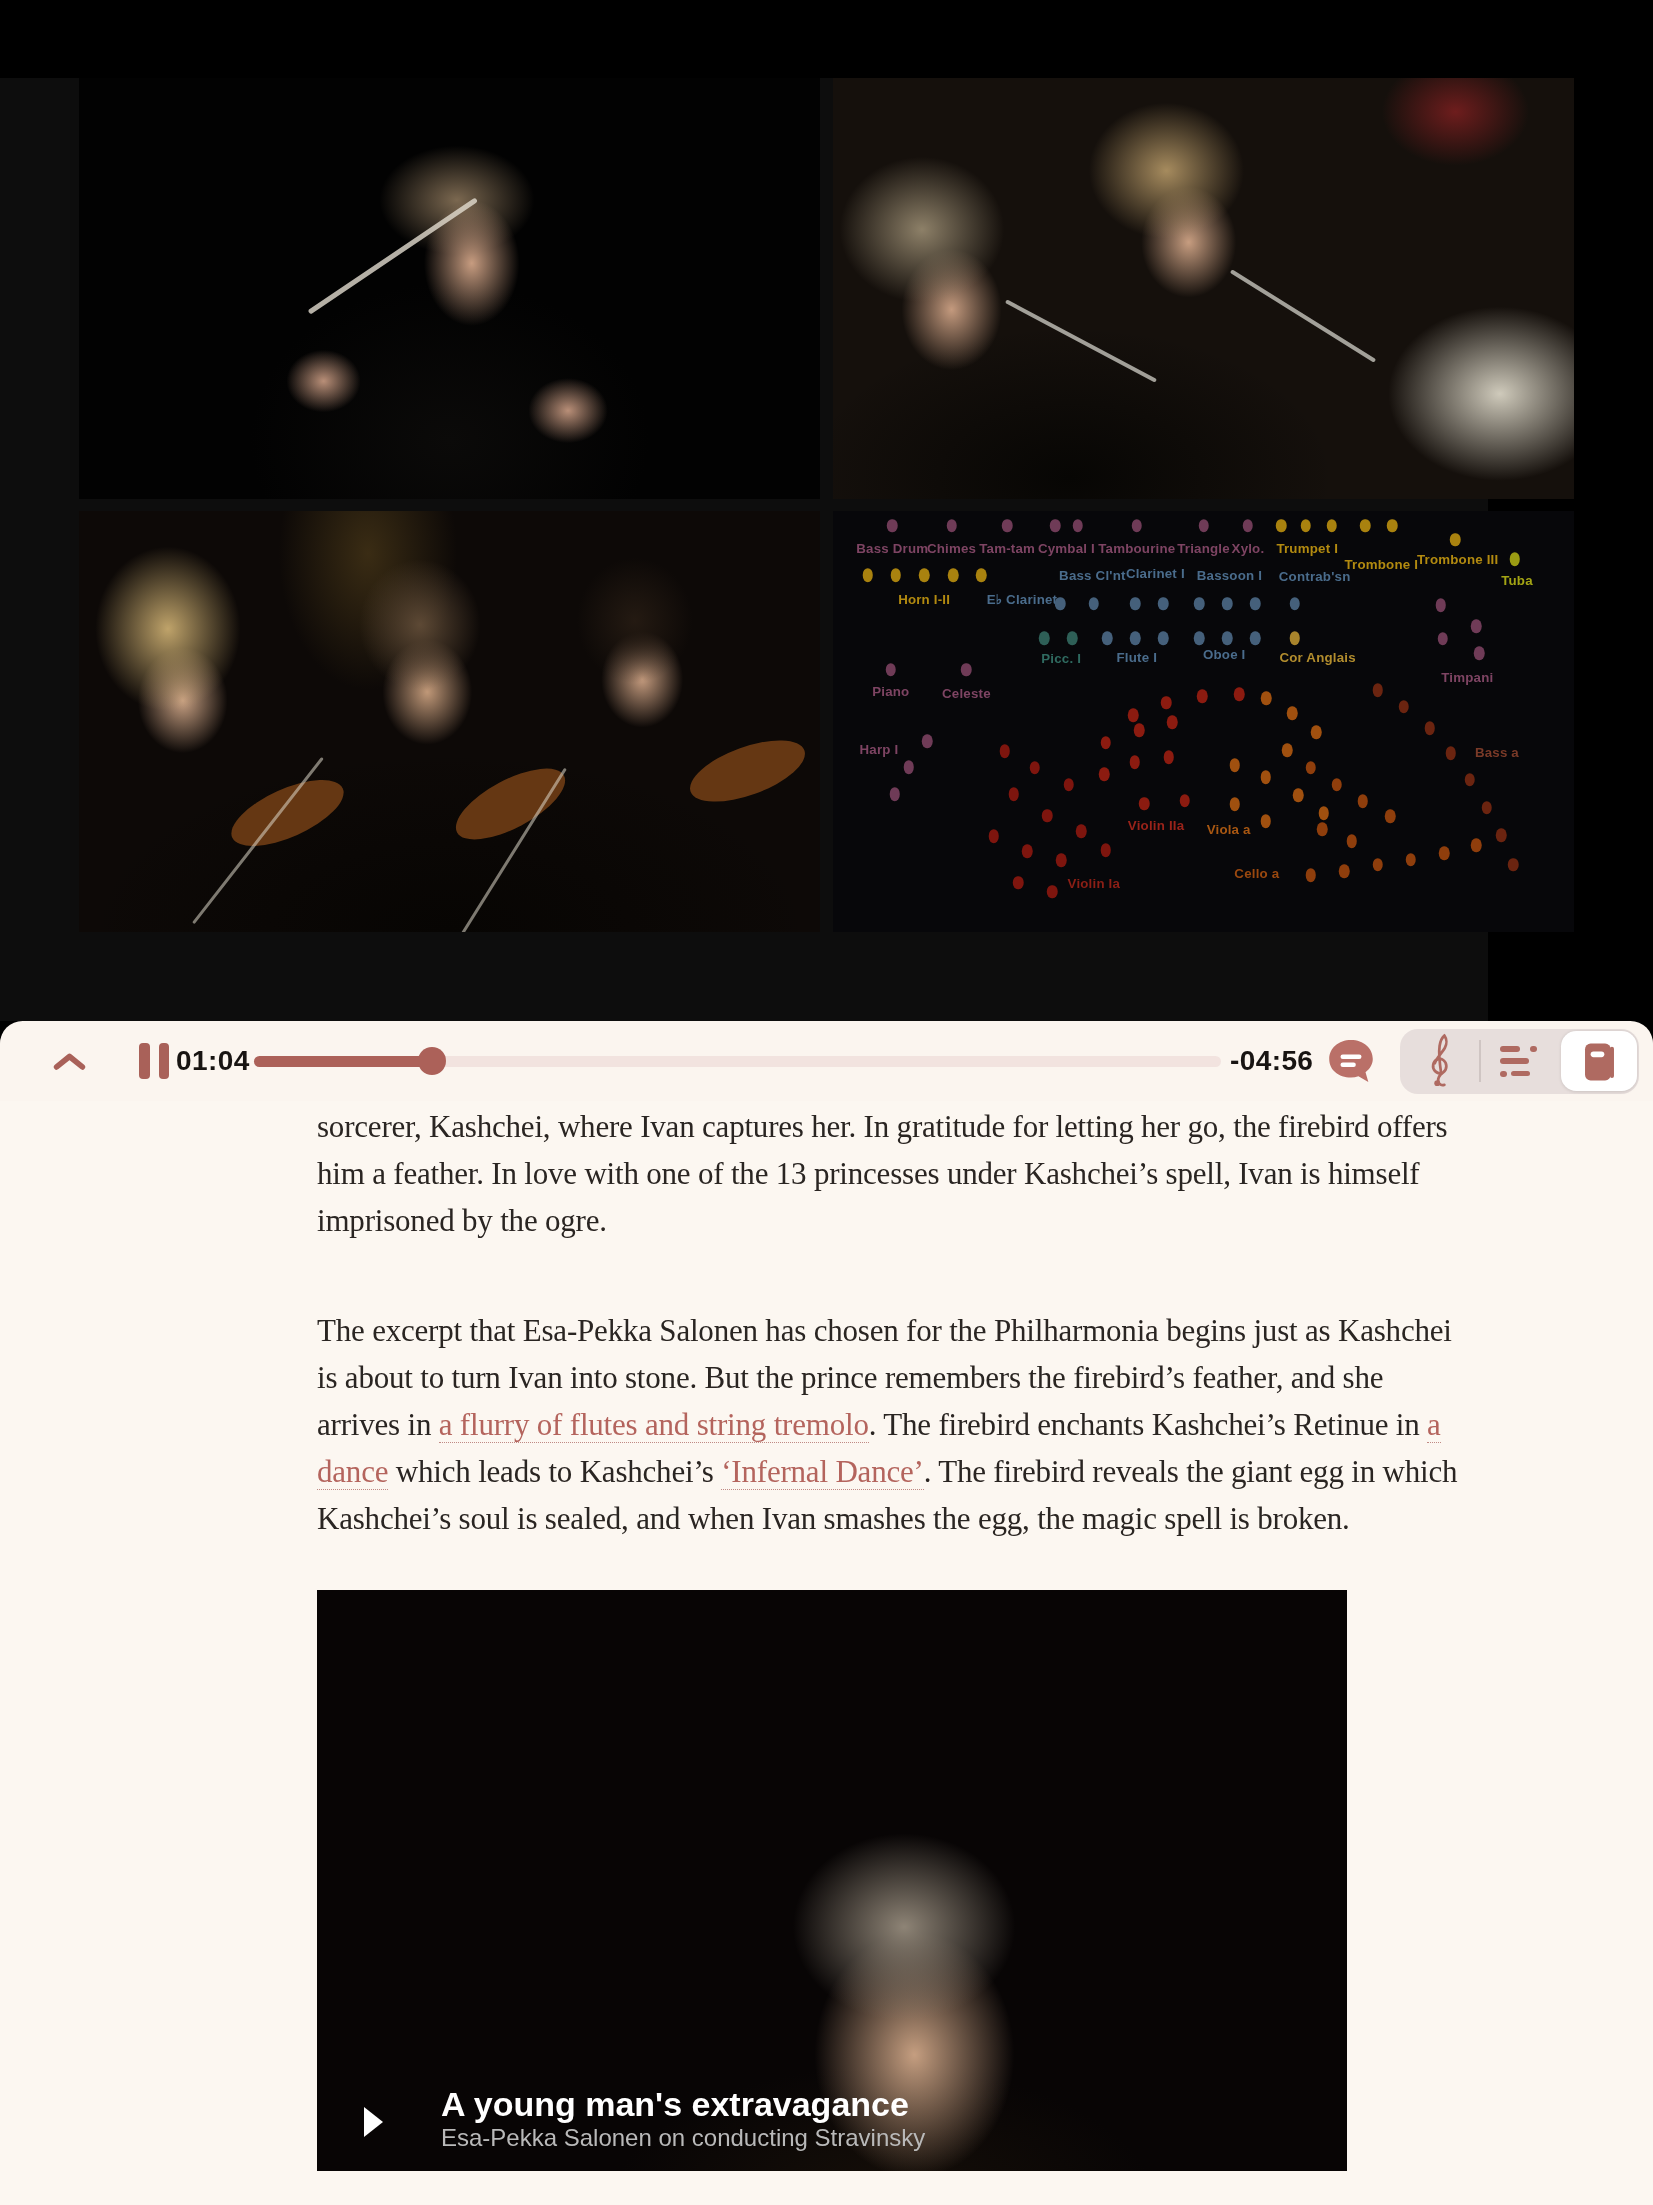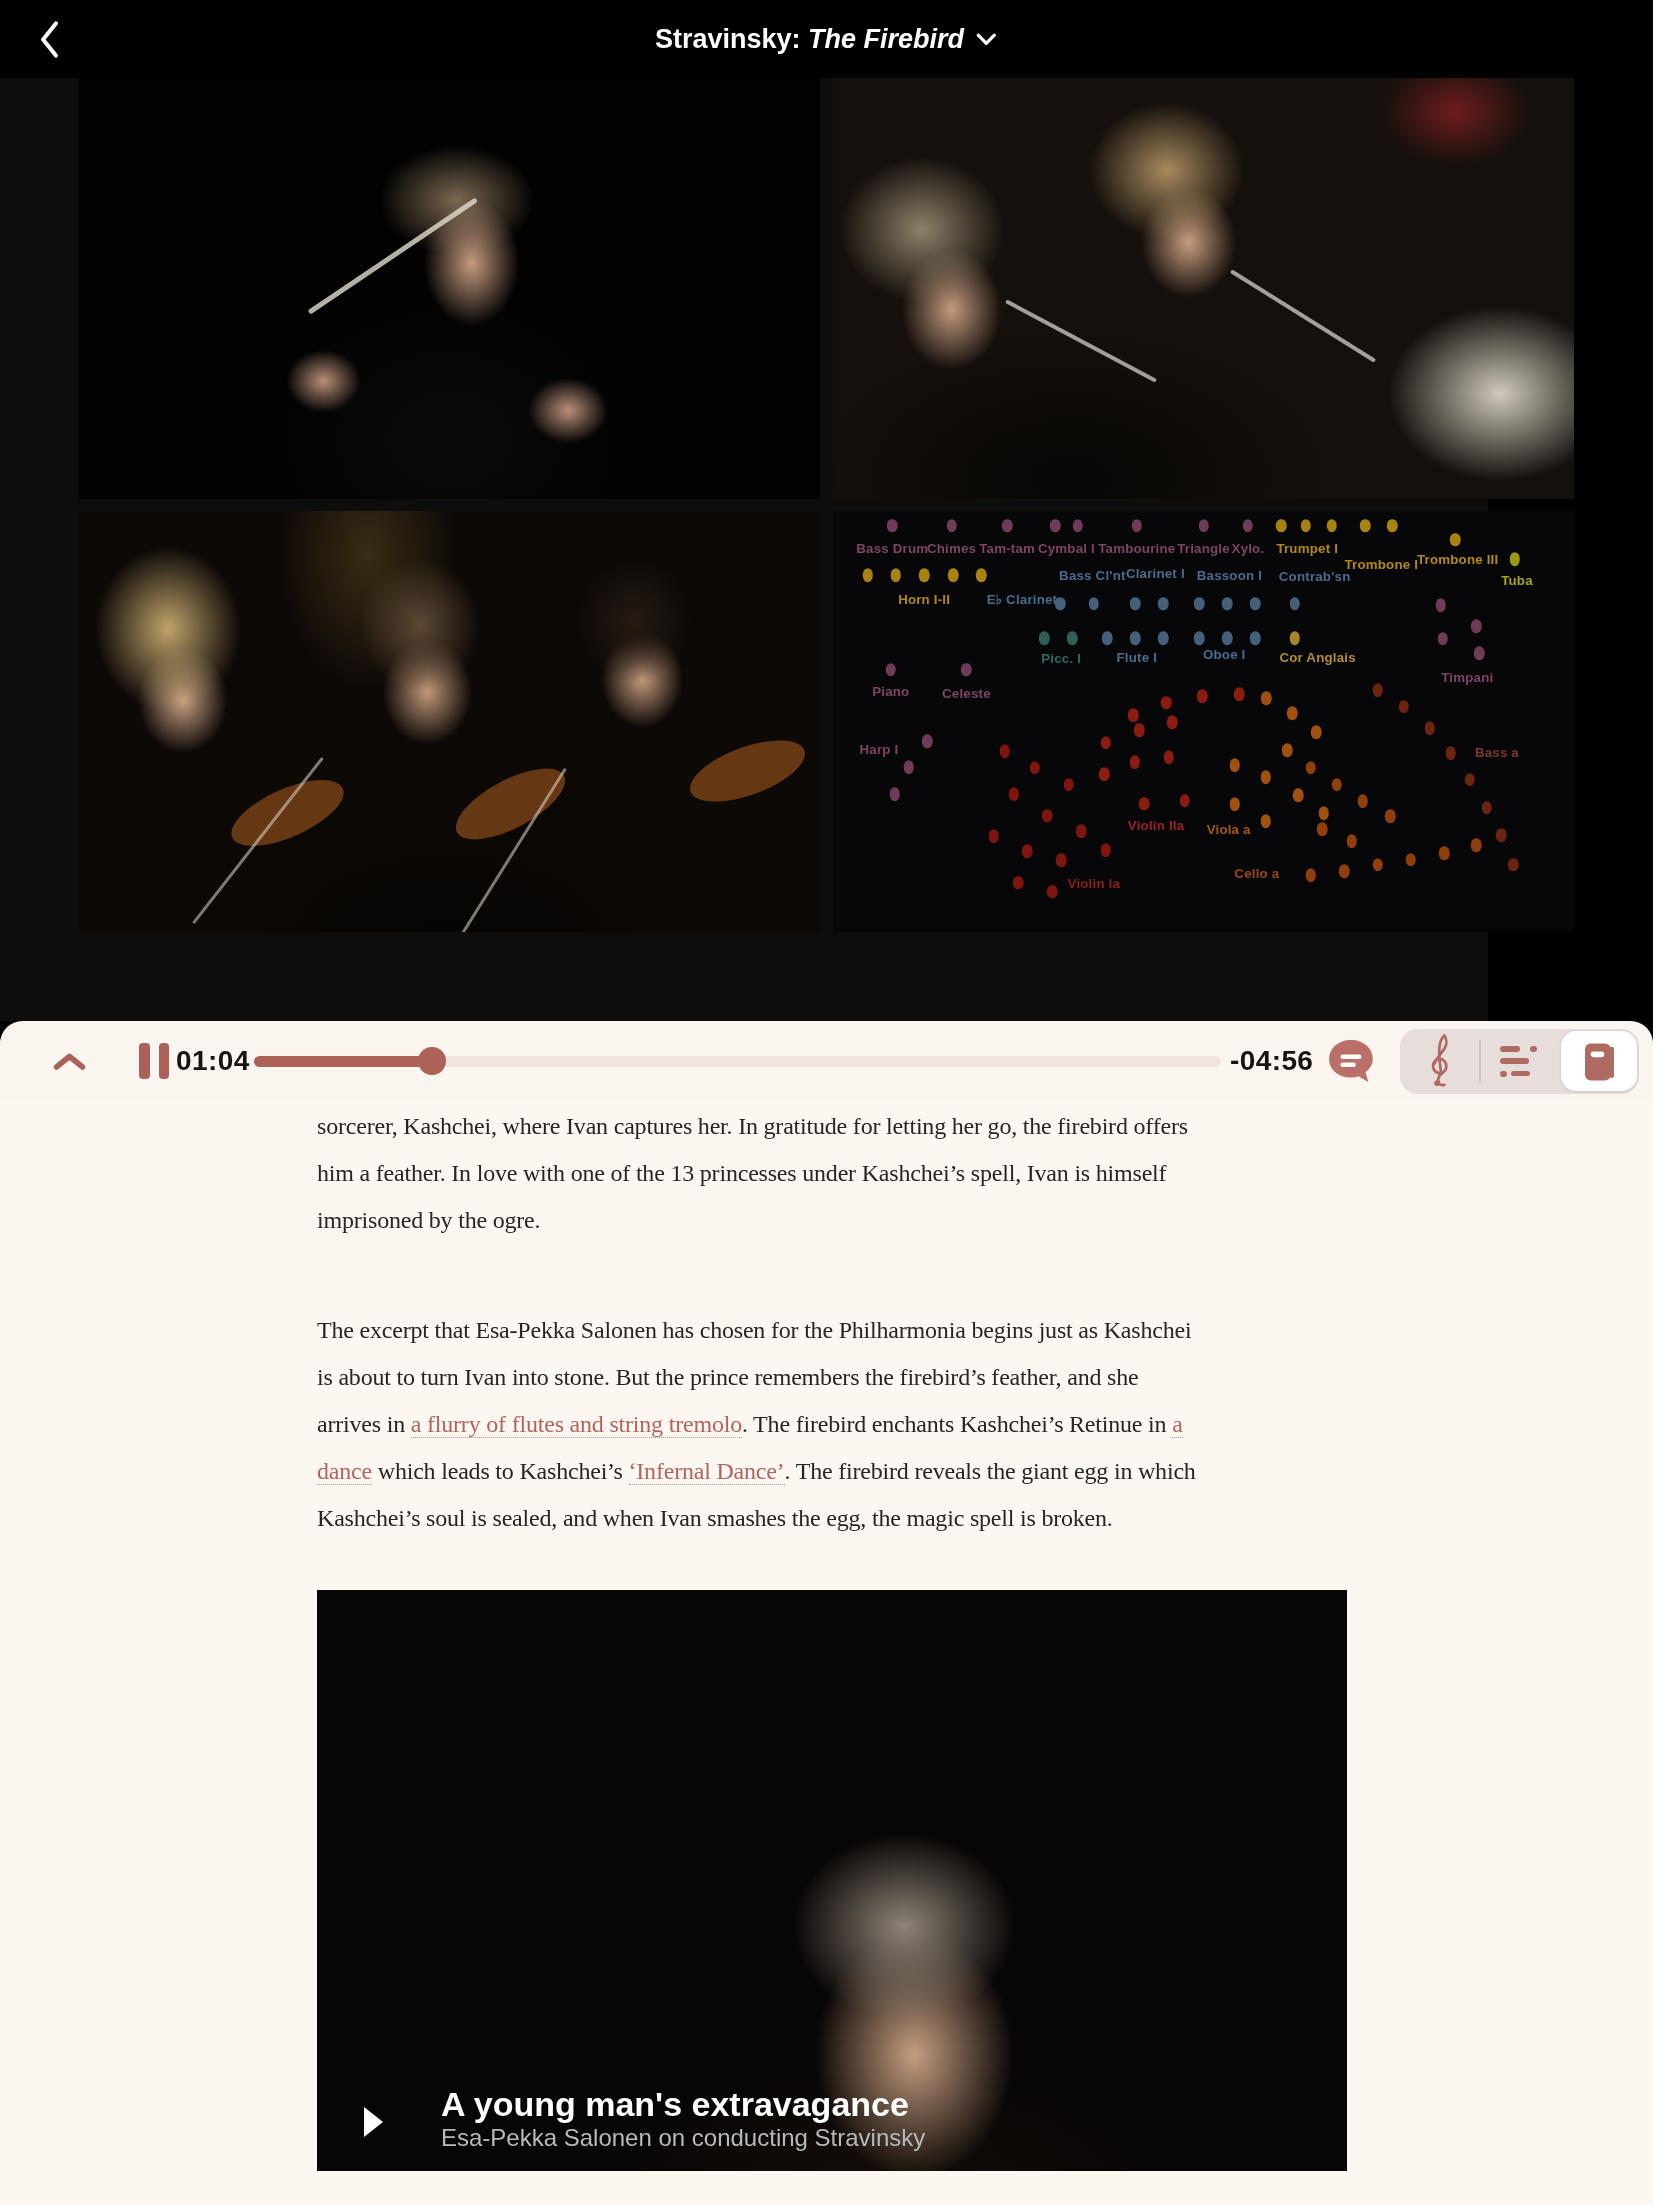--- a/index.html
+++ b/index.html
@@ -65,54 +65,39 @@
   .track-knob{position:absolute;top:-9px;width:28px;height:28px;border-radius:50%;background:#AC6159;}
   .bubble-btn{position:absolute;left:1325px;top:15.3px;width:52px;height:50px;}
   .segctl{position:absolute;left:1400px;top:8px;width:239px;height:65px;border-radius:18px;background:#E7DEDC;}
   .seg{position:absolute;top:0;width:79px;height:65px;display:flex;align-items:center;justify-content:center;}
   .seg-divider{position:absolute;left:79px;top:11.3px;width:1.6px;height:42px;background:#CFC5C3;}
   .seg-selected{position:absolute;left:161px;top:2.4px;width:76px;height:60px;border-radius:15.3px;background:#fff;box-shadow:0 0.8px 3.2px rgba(0,0,0,.12);}
   .listicon{position:relative;width:37px;height:36px;}
   .listicon i{position:absolute;display:block;background:#AF6A61;border-radius:3.2px;height:5.7px;}
   
   .content{position:absolute;left:0;top:1101px;width:1653px;height:1104px;background:#FCF7F1;}
-  .textcol{position:absolute;left:317px;top:1.6px;width:1049px;color:#2A2522;font-family:"Liberation Serif",serif;font-size:24px;letter-spacing:-0.2px;}
+  .textcol{position:absolute;left:317px;top:1.6px;width:1049px;color:#2A2522;font-family:"Liberation Serif",serif;font-size:31px;letter-spacing:-0.2px;}
   .p-block{margin:0 0 63px 0;}
   .t-line{height:47px;line-height:47px;white-space:nowrap;}
   .t-link{color:#B4645D;border-bottom:1.6px dotted #C08A84;cursor:pointer;}
   .inline-video{position:absolute;left:317px;top:489px;width:1030px;height:581px;background:#080505;overflow:hidden;
     background-image:
       radial-gradient(202px 170px at 57% 58%, #8e8476 0%, rgba(142,132,118,0) 55%),
       radial-gradient(161px 198px at 58% 80%, #c59e80 0%, rgba(197,158,128,0) 62%),
       radial-gradient(371px 202px at 55% 108%, #171009 0%, rgba(23,16,9,0) 75%);
   }
   .play-tri{position:absolute;left:47px;top:517px;width:0;height:0;border-left:19.4px solid #fff;border-top:15.3px solid transparent;border-bottom:15.3px solid transparent;}
   .cap-title{position:absolute;left:124px;top:497px;color:#fff;font-size:34px;font-weight:700;line-height:34px;}
   .cap-sub{position:absolute;left:124px;top:533px;color:#b9b9b9;font-size:24px;line-height:29px;}
 </style>
 </head>
 <body>
 
 <div class="screen">
 
-  <div class="topbar">
-    <div class="back-btn">
-      <svg width="29" height="45" viewBox="0 0 36 56">
-        <polyline points="26,8 10,28 26,48" fill="none" stroke="#fff" stroke-width="5" stroke-linecap="round" stroke-linejoin="round"></polyline>
-      </svg>
-    </div>
-    <div class="title-wrap">
-      <span>
-        <span class="title-main">Stravinsky: </span><span class="title-work">The Firebird</span>
-      </span>
-      <svg width="22.6" height="14.5" viewBox="0 0 28 18">
-        <polyline points="4,4 14,14 24,4" fill="none" stroke="#fff" stroke-width="4" stroke-linecap="round" stroke-linejoin="round"></polyline>
-      </svg>
-    </div>
-  </div>
 
   <div class="videoarea">
     <div class="tile tile1">
       <div class="baton"></div>
     </div>
     <div class="tile tile2">
       <div class="flute" style="left:22%;top:62%;transform:rotate(28deg);"></div>
       <div class="flute" style="left:52%;top:56%;transform:rotate(32deg);"></div>
     </div>
     <div class="tile tile3">

